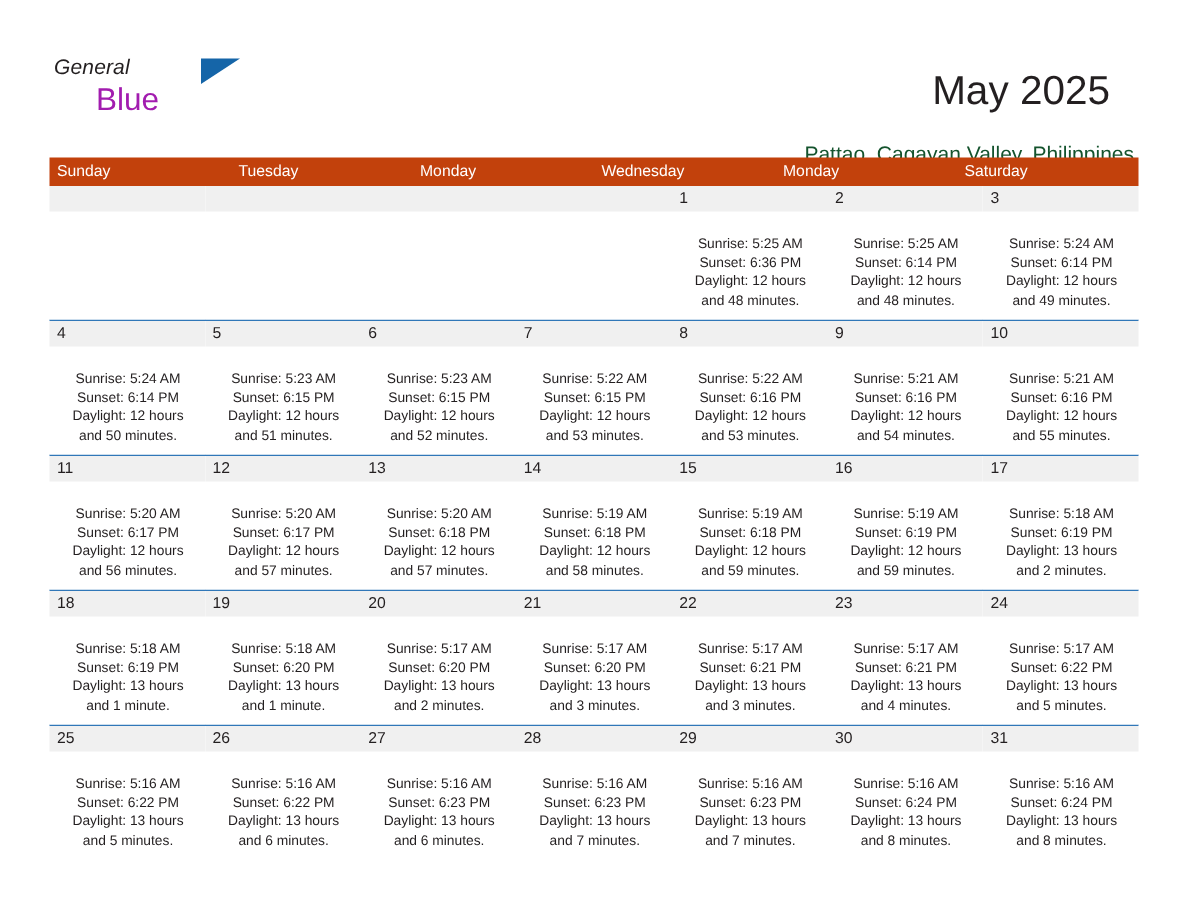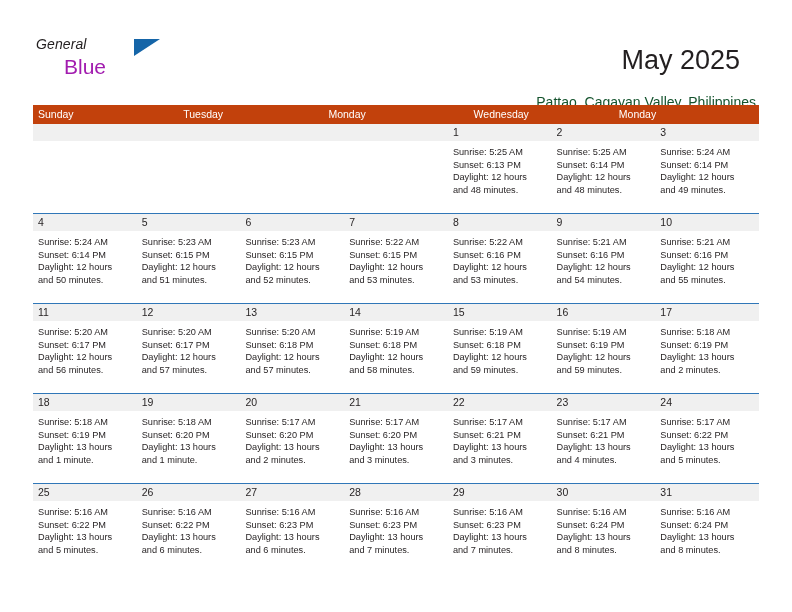--- a/index.html
+++ b/index.html
@@ -140,25 +140,26 @@
     color: #231f20;
     box-sizing: border-box;
     font-family: "Liberation Sans", sans-serif;
     white-space: nowrap;
     overflow: hidden;
   }
   .daycell.empty .daynum {
     background: #f0f0f0;
   }
   .details {
-    padding: 5px 4px 0 5px;
+    padding: 15px 4px 0 5px;
     font-size: 9.2px;
     line-height: 12.6px;
     color: #231f20;
     font-family: "Liberation Sans", sans-serif;
+    text-align: center;
   }
   .details div {
     white-space: nowrap;
     overflow: hidden;
   }
 </style>
 </head>
 <body>
 
 <div class="page">
@@ -179,20 +180,21 @@
   </div>
 
   <div class="calendar">
 
     <div class="weekday-row">
       <div class="weekday">Sunday</div>
       <div class="weekday">Tuesday</div>
       <div class="weekday">Monday</div>
       <div class="weekday">Wednesday</div>
       <div class="weekday">Monday</div>
+      <div class="weekday">Saturday</div>
     </div>
 
     <div id="weeks-container">
         <div class="week">
           <div class="week-inner">
             <div class="daycell empty">
               <div class="daynum"></div>
             </div>
             <div class="daycell empty">
               <div class="daynum"></div>
@@ -200,21 +202,21 @@
             <div class="daycell empty">
               <div class="daynum"></div>
             </div>
             <div class="daycell empty">
               <div class="daynum"></div>
             </div>
             <div class="daycell">
               <div class="daynum">1</div>
               <div class="details">
                 <div>Sunrise: 5:25 AM</div>
-                <div>Sunset: 6:13 PM</div>
+                <div>Sunset: 6:36 PM</div>
                 <div>Daylight: 12 hours</div>
                 <div>and 48 minutes.</div>
               </div>
             </div>
             <div class="daycell">
               <div class="daynum">2</div>
               <div class="details">
                 <div>Sunrise: 5:25 AM</div>
                 <div>Sunset: 6:14 PM</div>
                 <div>Daylight: 12 hours</div>

